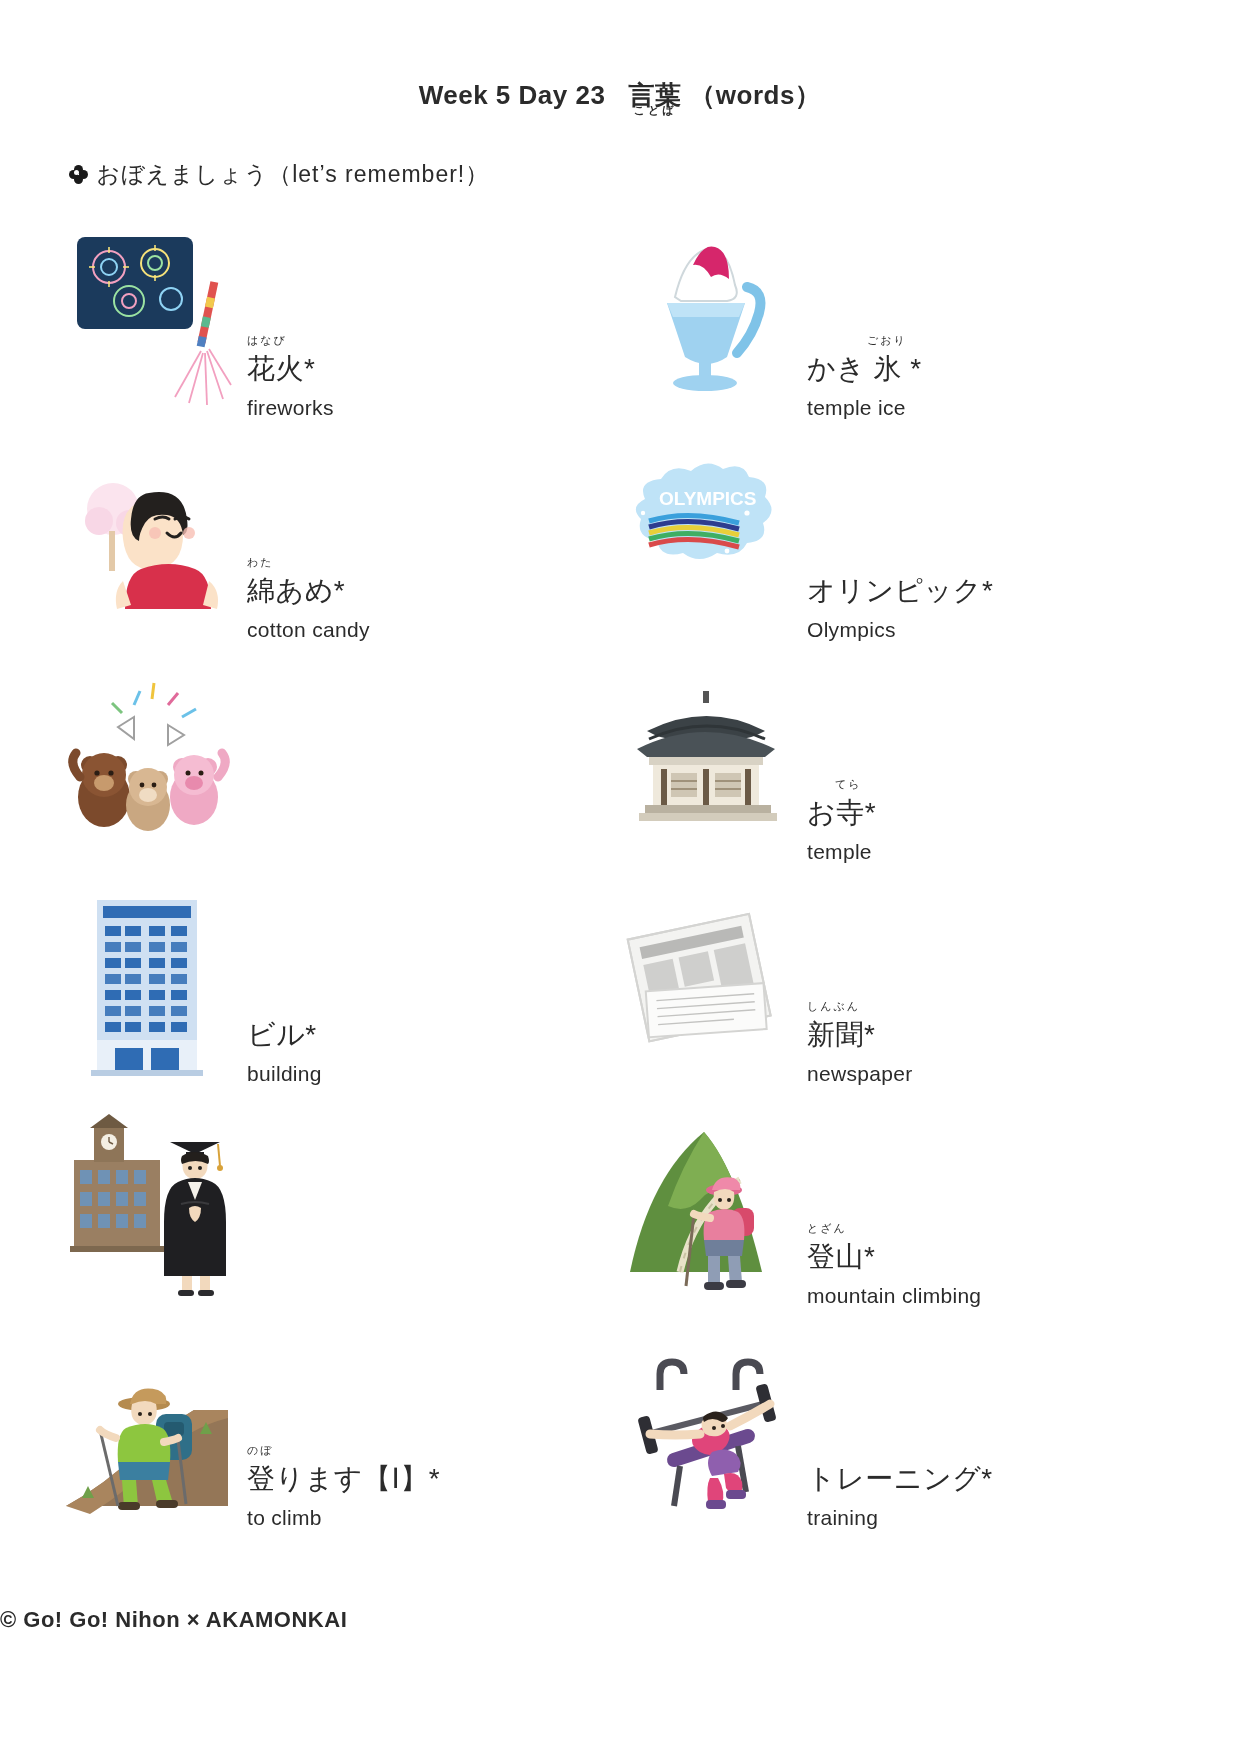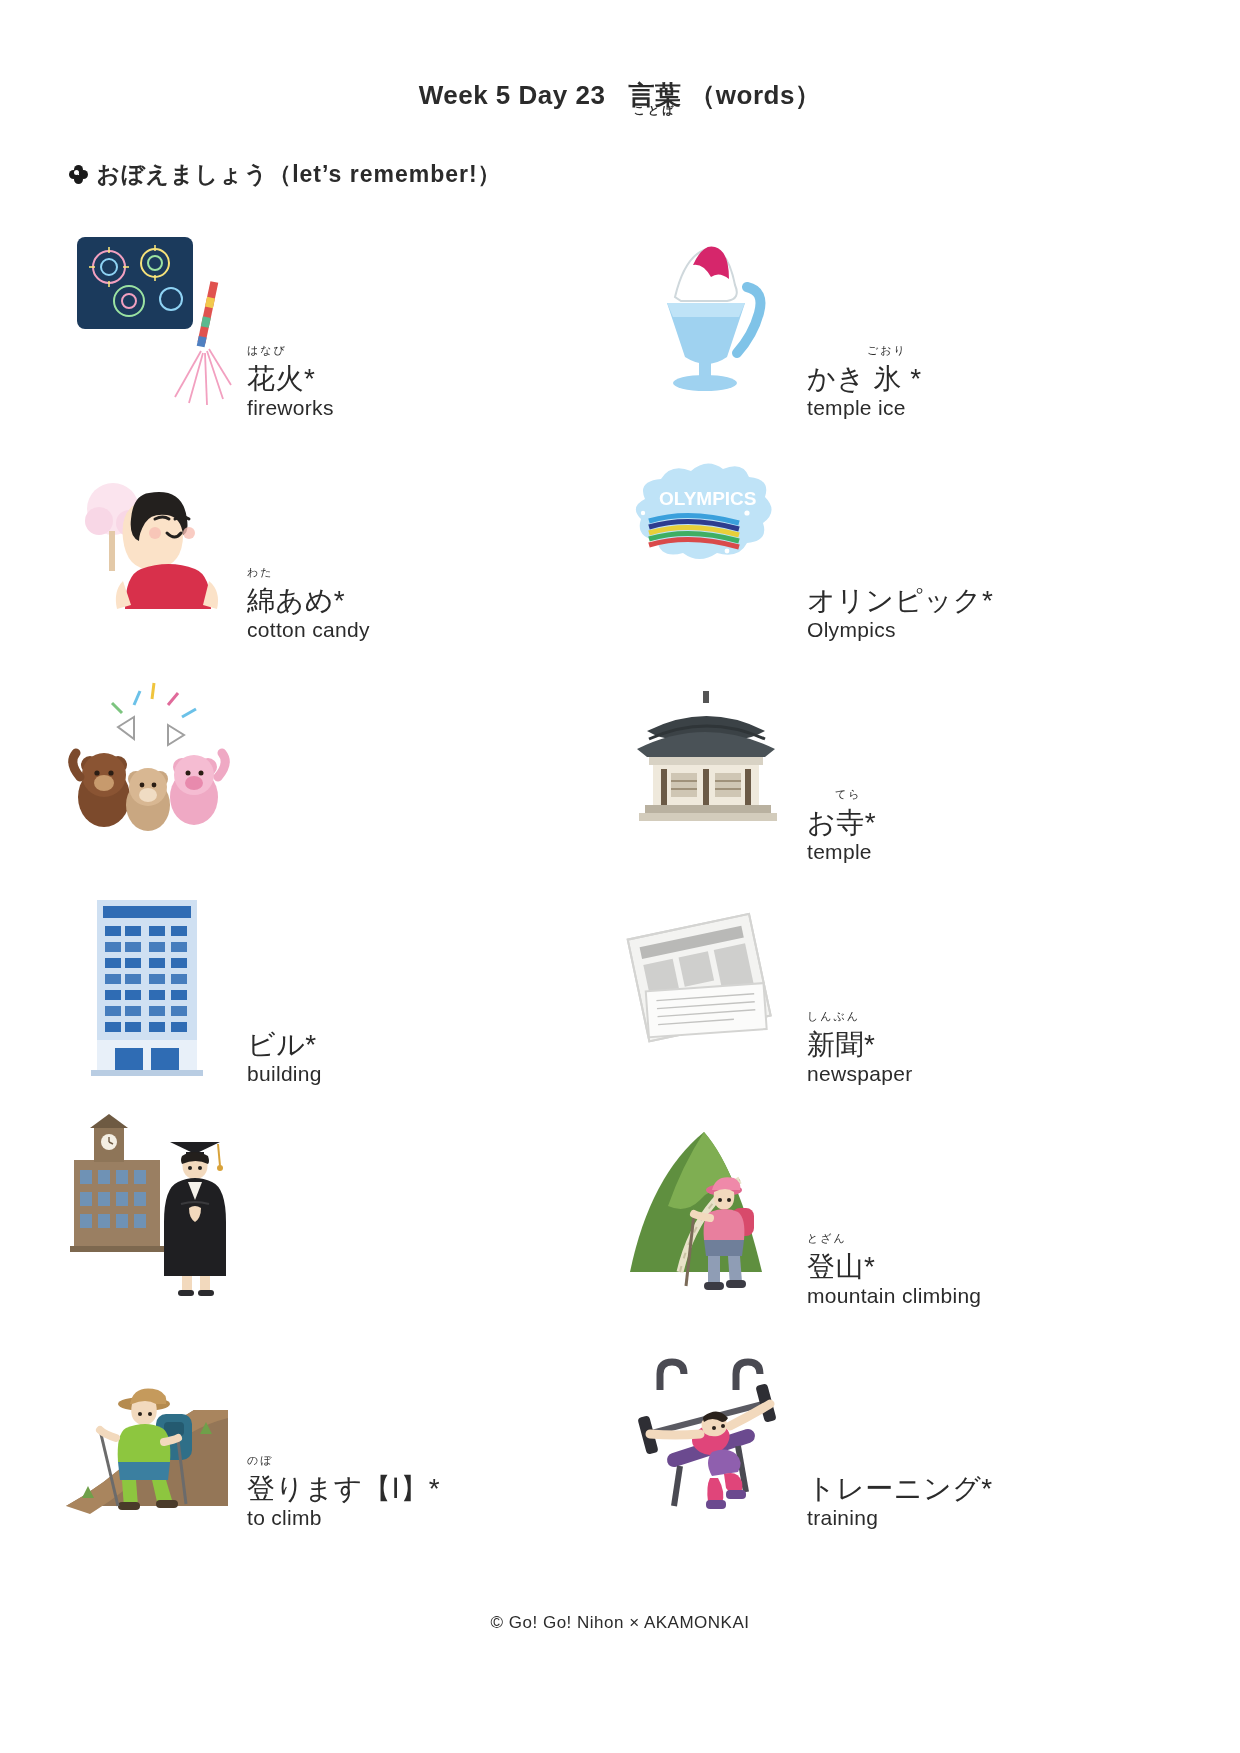--- a/index.html
+++ b/index.html
@@ -35,21 +35,20 @@
     letter-spacing:3px;
     text-align:center;
     margin-top:44px;
   }
 
   
   .section-head {
     margin:46px 0 0 70px;
     font-size:23px;
     letter-spacing:1px;
-    font-weight:bold;
   }
   .flower-icon {
     display:inline-block;
     width:17px; height:17px;
     position:relative;
     margin-right:2px;
     vertical-align:-1px;
   }
   .flower-icon i {
     position:absolute;
@@ -103,32 +102,33 @@
     position:absolute;
     top:-17px;
     left:0;
     font-size:11px;
     letter-spacing:2px;
     white-space:nowrap;
     font-weight:normal;
   }
   .en {
     font-size:21px;
+    margin-top:10px;
     letter-spacing:0.3px;
     color:#2b2b2b;
   }
 
   
   .footer {
     position:absolute;
     left:0; right:0;
     bottom:120px;
-    text-align:center;
-    font-size:17px;
-    font-weight:normal;
+    text-align:left;
+    font-size:22px;
+    font-weight:bold;
     letter-spacing:0.5px;
   }
 </style>
 </head>
 <body>
 
 <div class="page">
 
   <div class="title-wrap">
     <span>Week 5 Day 23</span>

